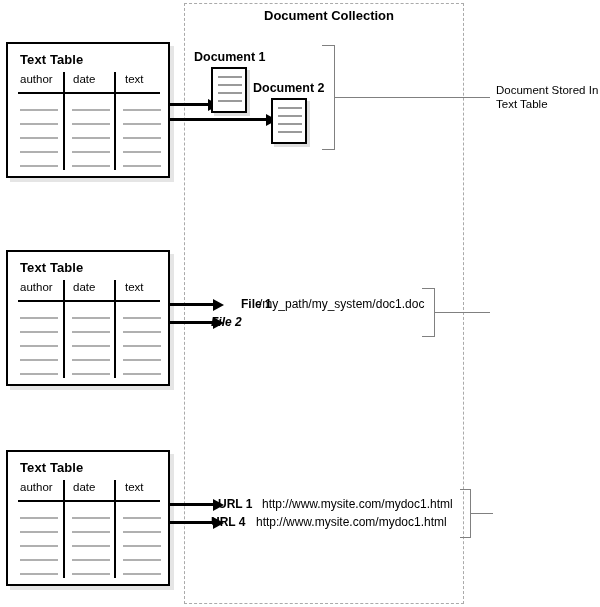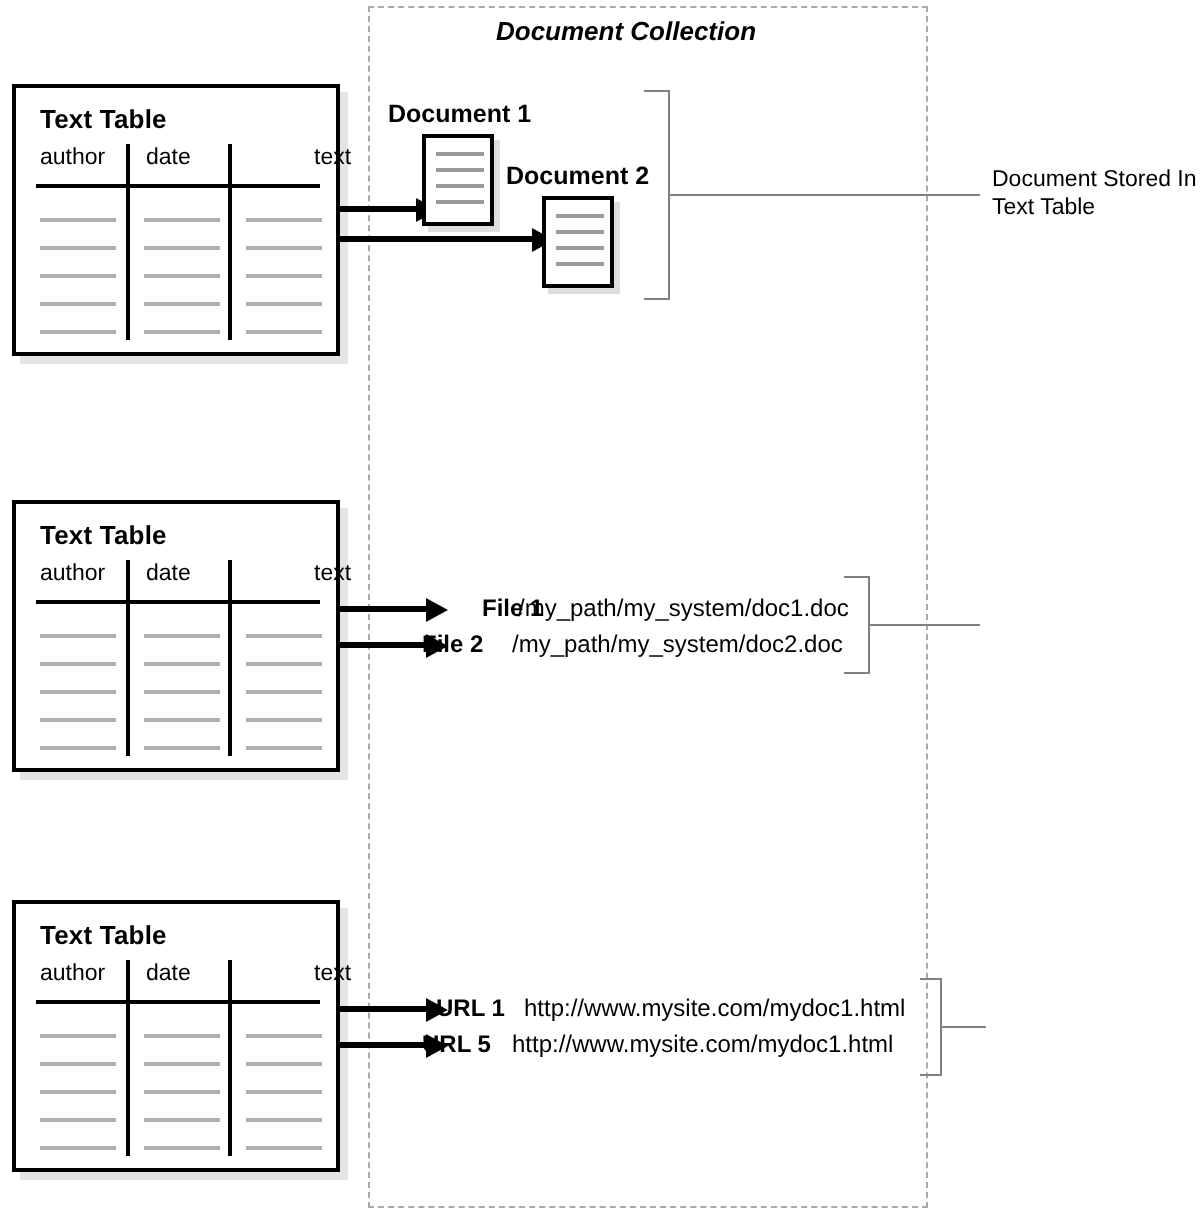--- a/index.html
+++ b/index.html
@@ -60,21 +60,21 @@
   }
   .tt-head {
     position: absolute;
     font-size: 11.5px;
     color: #000;
     top: 0;
     text-align: right;
   }
   .tt-head.c0 { left: 0px; }
   .tt-head.c1 { left: 53px; }
-  .tt-head.c2 { left: 105px; margin-left: 32px; }
+  .tt-head.c2 { left: 105px; }
 
   .tt-hrule {
     position: absolute;
     left: 10px;
     top: 48px;
     width: 142px;
     height: 2px;
     background: #000;
   }
   .tt-vrule {
@@ -181,21 +181,21 @@
     white-space: nowrap;
   }
 </style>
 </head>
 <body>
 
 <div id="canvas">
 
   <div class="collection-box" style="left:184px; top:3px; width:280px; height:601px;"></div>
 
-  <div class="collection-title" style="left:248px; top:8px;font-style:italic;">Document Collection</div>
+  <div class="collection-title" style="left:264px; top:8px;">Document Collection</div>
 
   <div class="text-table" style="left:6px; top:42px;">
     <div class="tt-title">Text Table</div>
     <div class="tt-headers">
       <span class="tt-head c0">author</span>
       <span class="tt-head c1">date</span>
       <span class="tt-head c2">text</span>
     </div>
     <div class="tt-hrule"></div>
     <div class="tt-vrule v1"></div>
@@ -280,22 +280,21 @@
 
   <div class="arrow-line" style="left:168px; top:303px; width:47px;"></div>
   <div class="arrow-head" style="left:213px; top:298.5px;"></div>
 
   <div class="arrow-line" style="left:168px; top:321px; width:47px;"></div>
   <div class="arrow-head" style="left:213px; top:316.5px;"></div>
 
   <div class="entry-label" style="left:241px; top:297px;">File 1</div>
   <div class="entry-value" style="left:259px; top:297px;">/my_path/my_system/doc1.doc</div>
 
-  <div class="entry-label" style="left:211px; top:315px;">File 2</div>
-  <div class="entry-value" style="left:256px; top:315px;">/my_path/my_system/doc2.doc</div>
+  <div class="entry-label" style="left:211px; top:315px;font-style:italic;">File 2</div>
 
   <div class="bracket" style="left:434px; top:288px; width:1px; height:49px;">
     <div class="b-vert"></div>
     <div class="b-tick top" style="left:-12px; width:12px;"></div>
     <div class="b-tick bot" style="left:-12px; width:12px;"></div>
     <div class="b-stem" style="left:1px; top:24px; width:55px;"></div>
   </div>
 
 
   <div class="text-table" style="left:6px; top:450px;">
@@ -328,21 +327,21 @@
 
   <div class="arrow-line" style="left:168px; top:503px; width:47px;"></div>
   <div class="arrow-head" style="left:213px; top:498.5px;"></div>
 
   <div class="arrow-line" style="left:168px; top:521px; width:47px;"></div>
   <div class="arrow-head" style="left:213px; top:516.5px;"></div>
 
   <div class="entry-label" style="left:218px; top:497px;">URL 1</div>
   <div class="entry-value" style="left:262px; top:497px;">http://www.mysite.com/mydoc1.html</div>
 
-  <div class="entry-label" style="left:211px; top:515px;">URL 5</div>
+  <div class="entry-label" style="left:211px; top:515px;">URL 4</div>
   <div class="entry-value" style="left:256px; top:515px;">http://www.mysite.com/mydoc1.html</div>
 
   <div class="bracket" style="left:470px; top:489px; width:1px; height:49px;">
     <div class="b-vert"></div>
     <div class="b-tick top" style="left:-10px; width:10px;"></div>
     <div class="b-tick bot" style="left:-10px; width:10px;"></div>
     <div class="b-stem" style="left:1px; top:24px; width:22px;"></div>
   </div>
 
 

